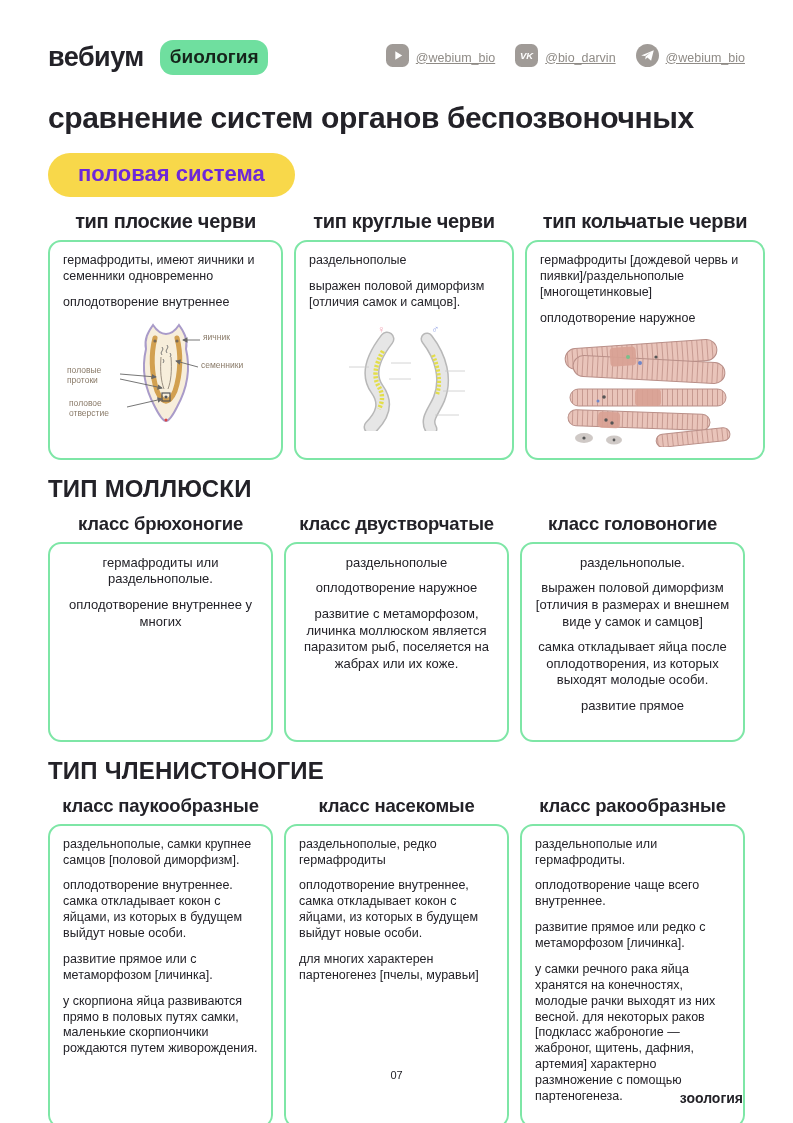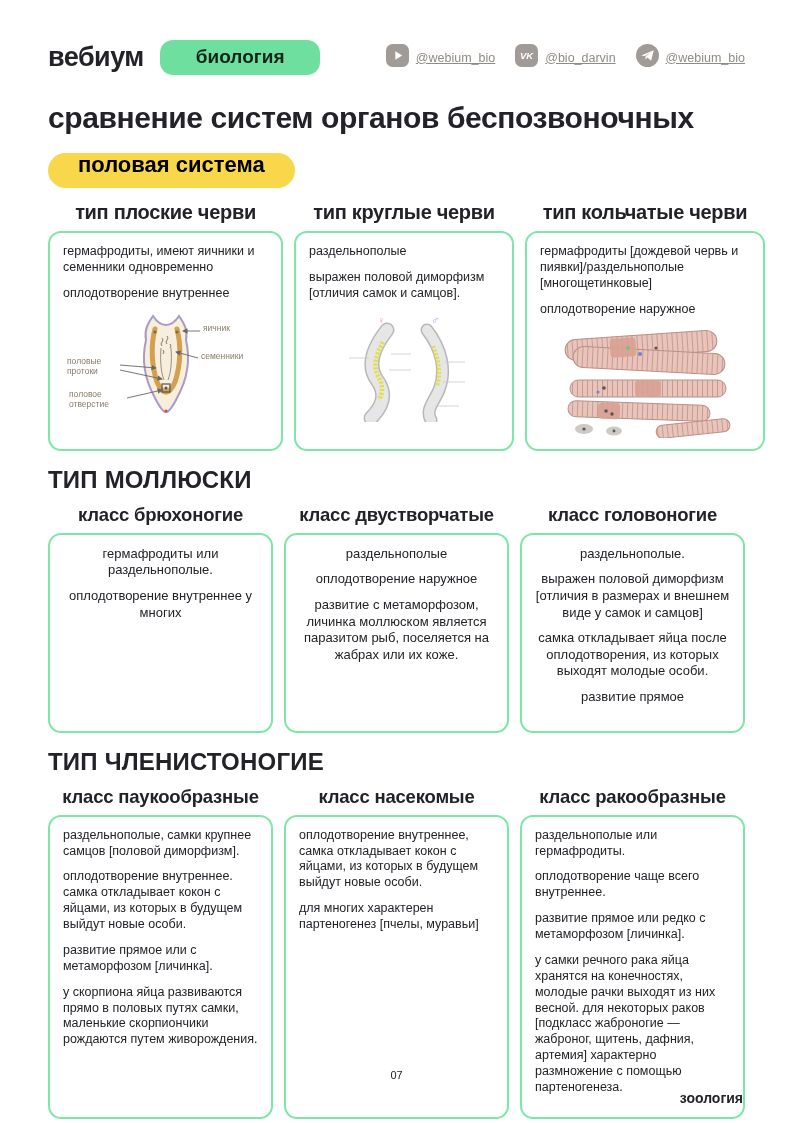--- a/index.html
+++ b/index.html
@@ -7,30 +7,30 @@
     width:793px;height:1123px;box-sizing:border-box;position:relative;
     padding:40px 48px 0;background:#fff;color:#232228;overflow:hidden;
     font-family:"Liberation Sans",sans-serif;
   }
   
   .hdr{display:flex;align-items:center;justify-content:space-between;}
   .brand{display:flex;align-items:center;}
   .logo{font-size:27px;font-weight:700;letter-spacing:-0.5px;color:#232228;}
   .subject-pill{
     margin-left:16px;background:#6fdf9f;color:#15241b;font-size:19px;font-weight:600;
-    padding:7px 36px 9px;border-radius:13px;line-height:1;
+    padding:7px 10px 9px;border-radius:13px;line-height:1;
   }
   .socials{display:flex;align-items:center;gap:20px;}
   .social{display:flex;align-items:center;gap:7px;text-decoration:none;}
   .handle{font-size:12.5px;color:#8f8b86;text-decoration:underline;}
   
   .title{font-size:30px;font-weight:600;letter-spacing:-0.4px;margin:26px 0 0;}
   .topic-pill{
-    display:inline-block;margin-top:18px;background:#f8d84a;color:#000000;
-    font-size:22px;font-weight:600;padding:0 30px 11px;border-radius:22px;line-height:1.1;
+    display:inline-block;margin-top:18px;background:#f8d84a;color:#6d28d9;
+    font-size:22px;font-weight:600;padding:9px 30px 11px;border-radius:22px;line-height:1.1;
   }
   
   .cols{display:grid;grid-template-columns:repeat(3,1fr);column-gap:11px;align-items:stretch;}
   .col{display:flex;flex-direction:column;}
   .col-title{font-size:20px;font-weight:700;text-align:center;margin:13px 0 7px;letter-spacing:-0.3px;}
   .class-title{font-size:18.5px;font-weight:700;text-align:center;margin:10px 0 7px;letter-spacing:-0.2px;}
   .type-heading{font-size:24px;font-weight:800;margin:15px 0 0;letter-spacing:0.2px;}
   .card{
     flex:1;border:2.5px solid #7ee6a6;border-radius:13px;background:#fff;
     padding:11px 13px;font-size:12.5px;line-height:1.27;box-sizing:border-box;
@@ -238,20 +238,21 @@
       <div class="card">
         <p>раздельнополые, самки крупнее самцов [половой диморфизм].</p>
         <p>оплодотворение внутреннее. самка откладывает кокон с яйцами, из которых в будущем выйдут новые особи.</p>
         <p>развитие прямое или с метаморфозом [личинка].</p>
         <p>у скорпиона яйца развиваются прямо в половых путях самки, маленькие скорпиончики рождаются путем живорождения.</p>
       </div>
     </div>
     <div class="col">
       <h3 class="class-title">класс насекомые</h3>
       <div class="card">
+        <p>раздельнополые, редко гермафродиты</p>
         <p>оплодотворение внутреннее, самка откладывает кокон с яйцами, из которых в будущем выйдут новые особи.</p>
         <p>для многих характерен партеногенез [пчелы, муравьи]</p>
       </div>
     </div>
     <div class="col">
       <h3 class="class-title">класс ракообразные</h3>
       <div class="card">
         <p>раздельнополые или гермафродиты.</p>
         <p>оплодотворение чаще всего внутреннее.</p>
         <p>развитие прямое или редко с метаморфозом [личинка].</p>

